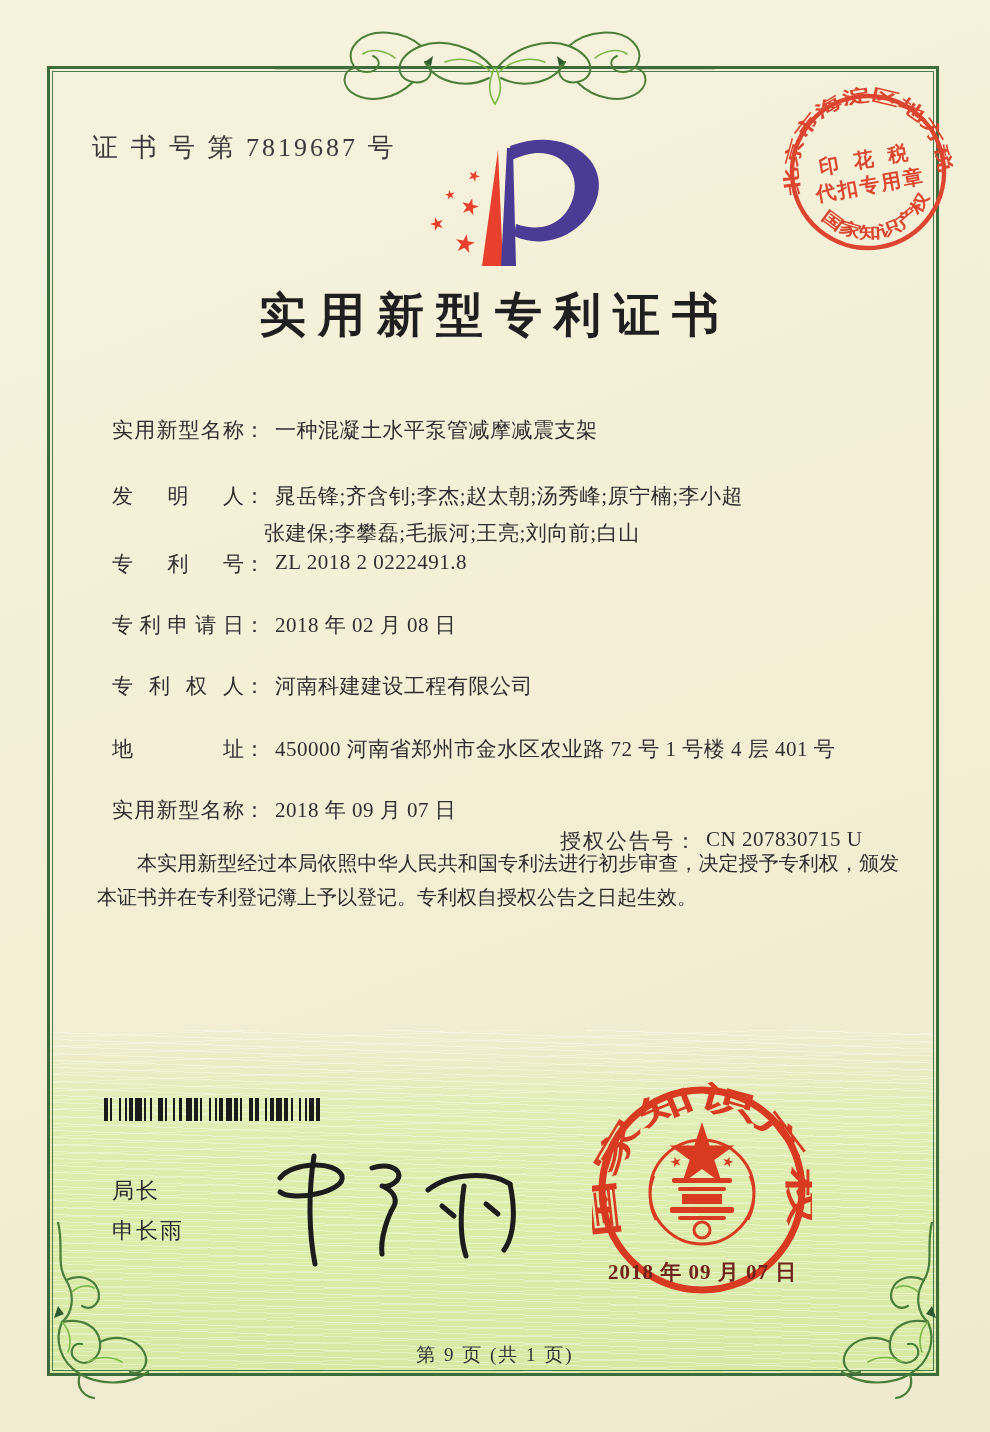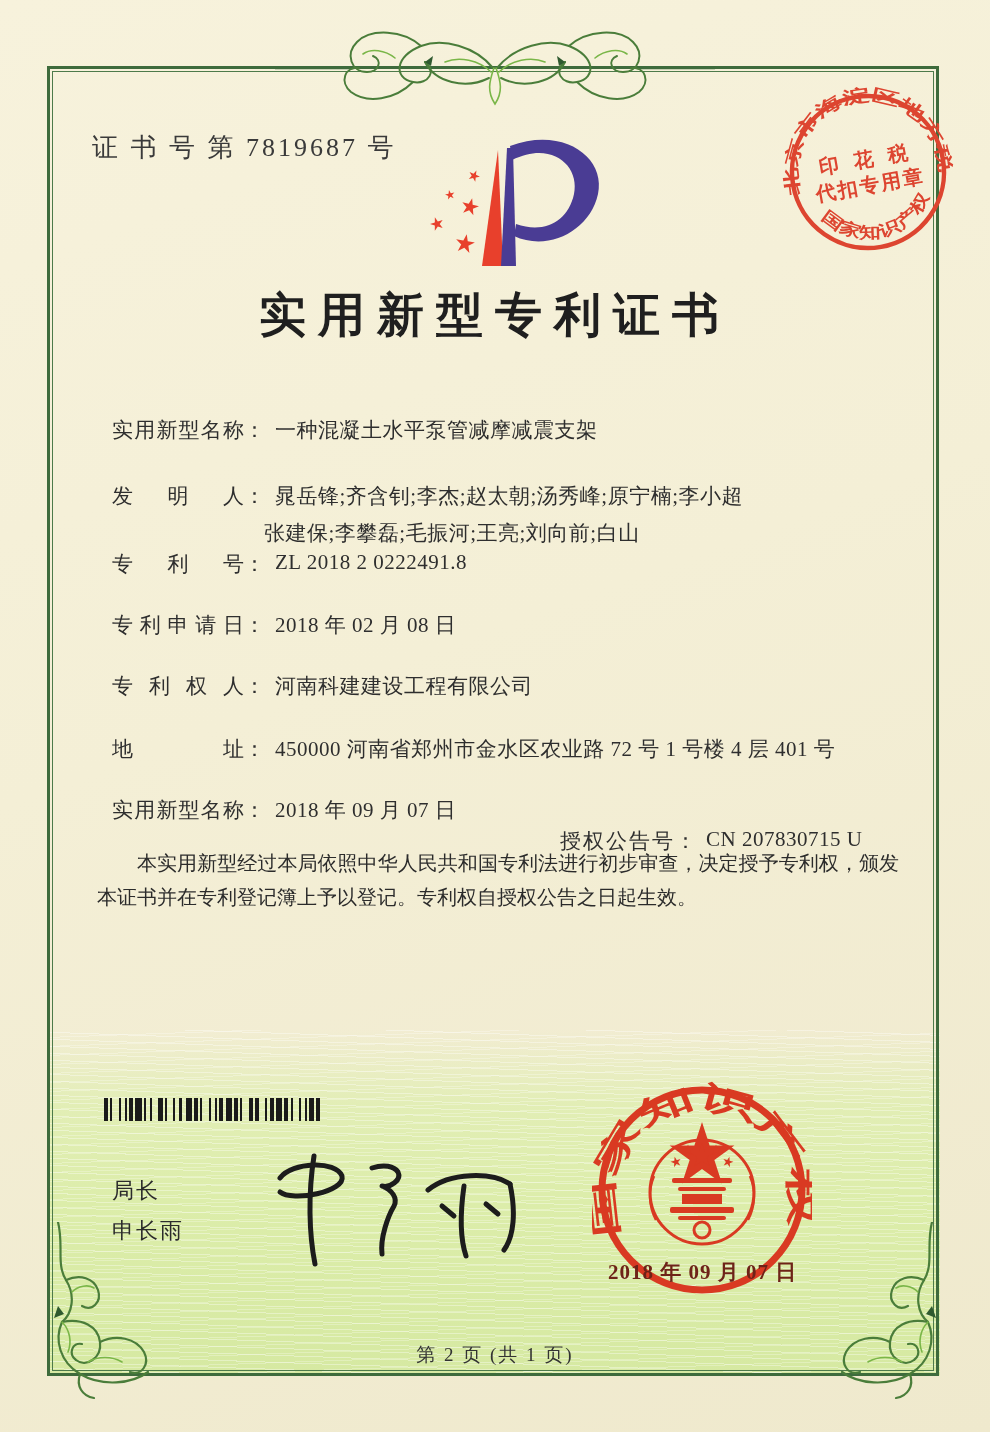--- a/index.html
+++ b/index.html
@@ -305,15 +305,15 @@
         <rect x="86" y="107" width="48" height="4" rx="2"></rect>
         <rect x="90" y="114" width="40" height="10"></rect>
         <rect x="78" y="127" width="64" height="6" rx="2"></rect>
         <rect x="86" y="136" width="48" height="4" rx="2"></rect>
       </g>
       <circle cx="110" cy="150" r="8" fill="none" stroke-width="3"></circle>
     </g>
   </svg>
   <div class="seal-date">2018 年 09 月 07 日</div>
 
-  <div class="footer">第 2 页 (共 1 页)</div>
+  <div class="footer">第 9 页 (共 1 页)</div>
 
 </div>
 
 </body></html>

